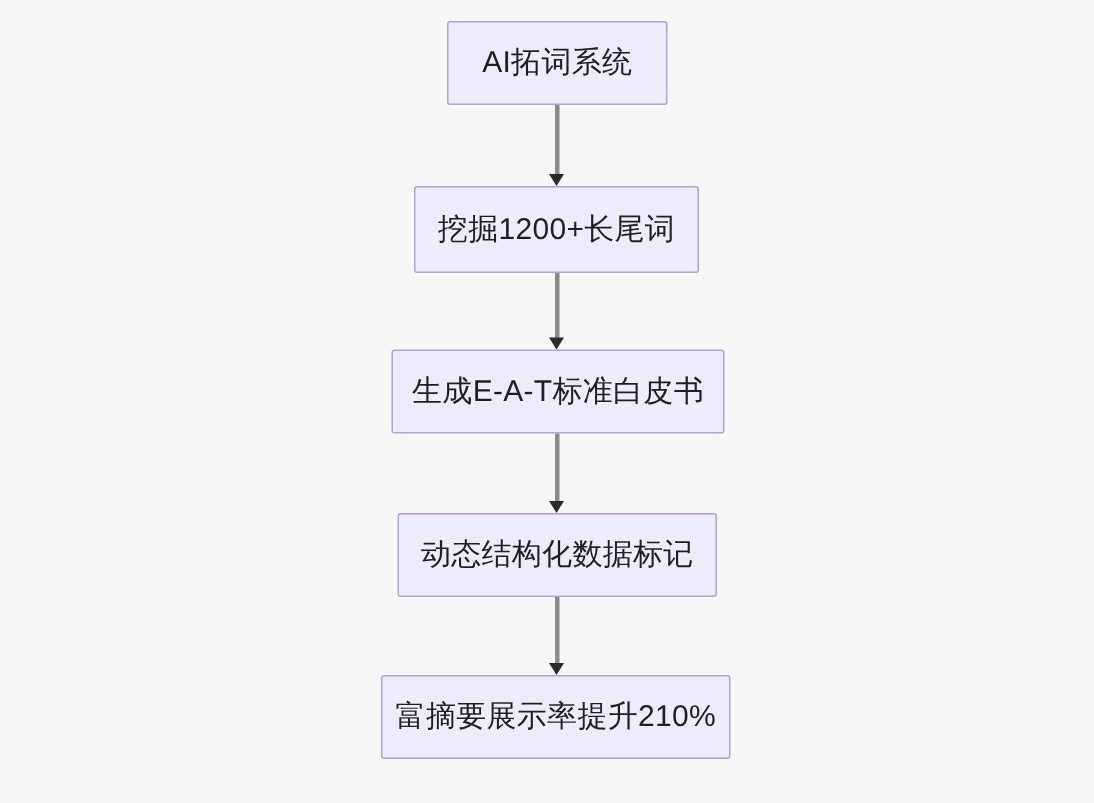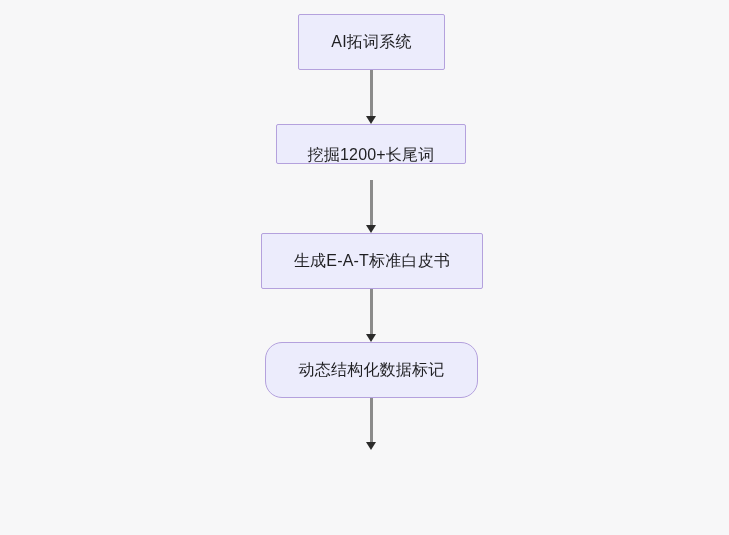--- a/index.html
+++ b/index.html
@@ -21,21 +21,21 @@
   .node {
     position: absolute;
     box-sizing: border-box;
     background: #ececfc;
     border: 1.6px solid #b4a1dd;
     border-radius: 2px;
     display: flex;
     align-items: center;
     justify-content: center;
     color: #1f1f22;
-    font-size: 16px;
+    font-size: 20px;
     letter-spacing: 0.2px;
     white-space: nowrap;
     line-height: 1;
   }
   .node-label {
     display: block;
   }
   .connector {
     position: absolute;
     width: 0;
@@ -77,23 +77,26 @@
     <div class="connector-head" style="top: 45px; border-top-color: rgb(43, 43, 43);"></div>
   </div>
   <div class="connector" id="edge-3" style="left: 371px; top: 398px; height: 52px;">
     <div class="connector-line" style="height: 45px; background: rgb(139, 139, 139);"></div>
     <div class="connector-head" style="top: 44px; border-top-color: rgb(43, 43, 43);"></div>
   </div>
 
   <div class="node" id="node-0" style="left: 298px; top: 14px; width: 147px; height: 56px; background: rgb(236, 236, 252); border-color: rgb(180, 161, 221); color: rgb(31, 31, 34);">
     <span class="node-label">AI拓词系统</span>
   </div>
-  <div class="node" id="node-1" style="left: 276px; top: 124px; width: 190px; height: 40px; background: rgb(236, 236, 252); border-color: rgb(180, 161, 221); color: rgb(31, 31, 34); align-items: flex-end;">
+  <div class="node" id="node-1" style="left: 276px; top: 124px; width: 190px; height: 58px; background: rgb(236, 236, 252); border-color: rgb(180, 161, 221); color: rgb(31, 31, 34);">
     <span class="node-label">挖掘1200+长尾词</span>
   </div>
   <div class="node" id="node-2" style="left: 261px; top: 233px; width: 222px; height: 56px; background: rgb(236, 236, 252); border-color: rgb(180, 161, 221); color: rgb(31, 31, 34); text-align: center;">
     <span class="node-label">生成E-A-T标准白皮书</span>
   </div>
-  <div class="node" id="node-3" style="left: 265px; top: 342px; width: 213px; height: 56px; background: rgb(236, 236, 252); border-color: rgb(180, 161, 221); color: rgb(31, 31, 34); border-radius: 17px;">
+  <div class="node" id="node-3" style="left: 265px; top: 342px; width: 213px; height: 56px; background: rgb(236, 236, 252); border-color: rgb(180, 161, 221); color: rgb(31, 31, 34);">
     <span class="node-label">动态结构化数据标记</span>
+  </div>
+  <div class="node" id="node-4" style="left: 254px; top: 450px; width: 233px; height: 56px; background: rgb(236, 236, 252); border-color: rgb(180, 161, 221); color: rgb(31, 31, 34);">
+    <span class="node-label">富摘要展示率提升210%</span>
   </div>
 
 </div>
 
 </body></html>

